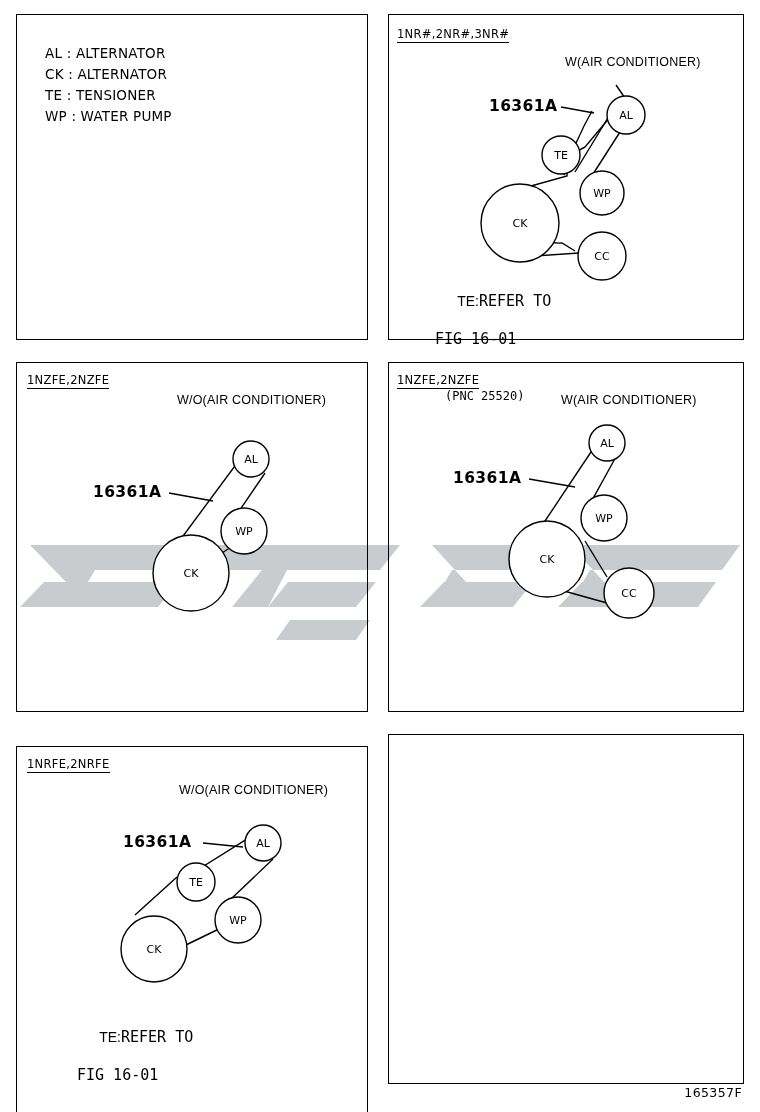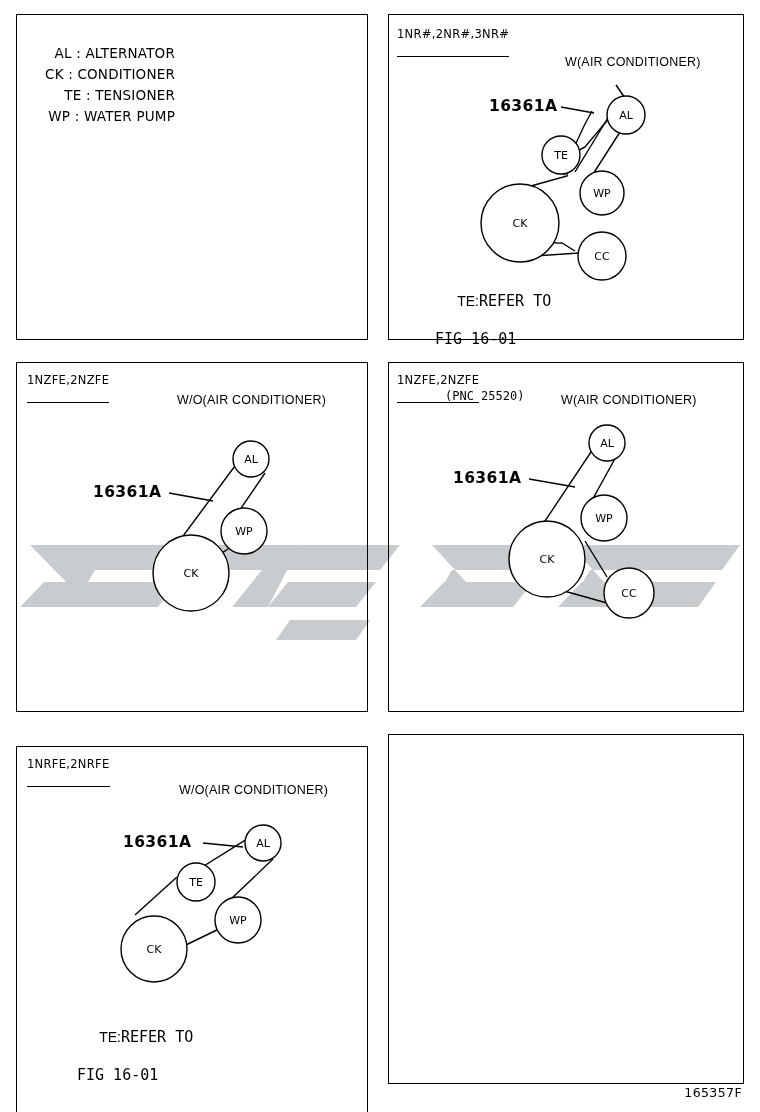--- a/index.html
+++ b/index.html
@@ -50,29 +50,29 @@
   
   .legend-list {
     position: absolute;
     left: 28px;
     top: 28px;
     font-size: 13.5px;
     line-height: 21px;
     letter-spacing: 0.2px;
     font-family: "DejaVu Sans", sans-serif;
   }
-  .legend-list div { white-space: pre; text-align: right; }
+  .legend-list div { white-space: pre; }
 
   
   .code {
     position: absolute;
     font-size: 11.5px;
     letter-spacing: 0.3px;
     border-bottom: 1px solid #000;
-    padding-bottom: 15px;
+    padding-bottom: 1px;
     white-space: nowrap;
     font-family: "DejaVu Sans", sans-serif;
   }
 
   
   .ac-caption {
     position: absolute;
     font-size: 12.5px;
     letter-spacing: 0.2px;
     white-space: nowrap;
@@ -156,21 +156,21 @@
     <path d="M570 75 L700 75 L680 100 L590 100 L583 112 L671 112 L651 137 L558 137 L582 112 L604 112 Z"></path>
     <path d="M640 75 L740 75 L722 100 L622 100 Z"></path>
     <path d="M628 112 L716 112 L698 137 L610 137 Z"></path>
   </g>
 </svg>
 
 <div class="panel p-legend">
   <div class="panel-inner">
     <div class="legend-list">
       <div>AL : ALTERNATOR</div>
-      <div>CK : CONDITIONER</div>
+      <div>CK : ALTERNATOR</div>
       <div>TE : TENSIONER</div>
       <div>WP : WATER PUMP</div>
     </div>
   </div>
 </div>
 
 <div class="panel p-nr">
   <div class="panel-inner">
     <div class="code" style="left:8px; top:12px;">1NR#,2NR#,3NR#</div>
     <div class="ac-caption" style="left:176px; top:40px;">W(AIR CONDITIONER)</div>

